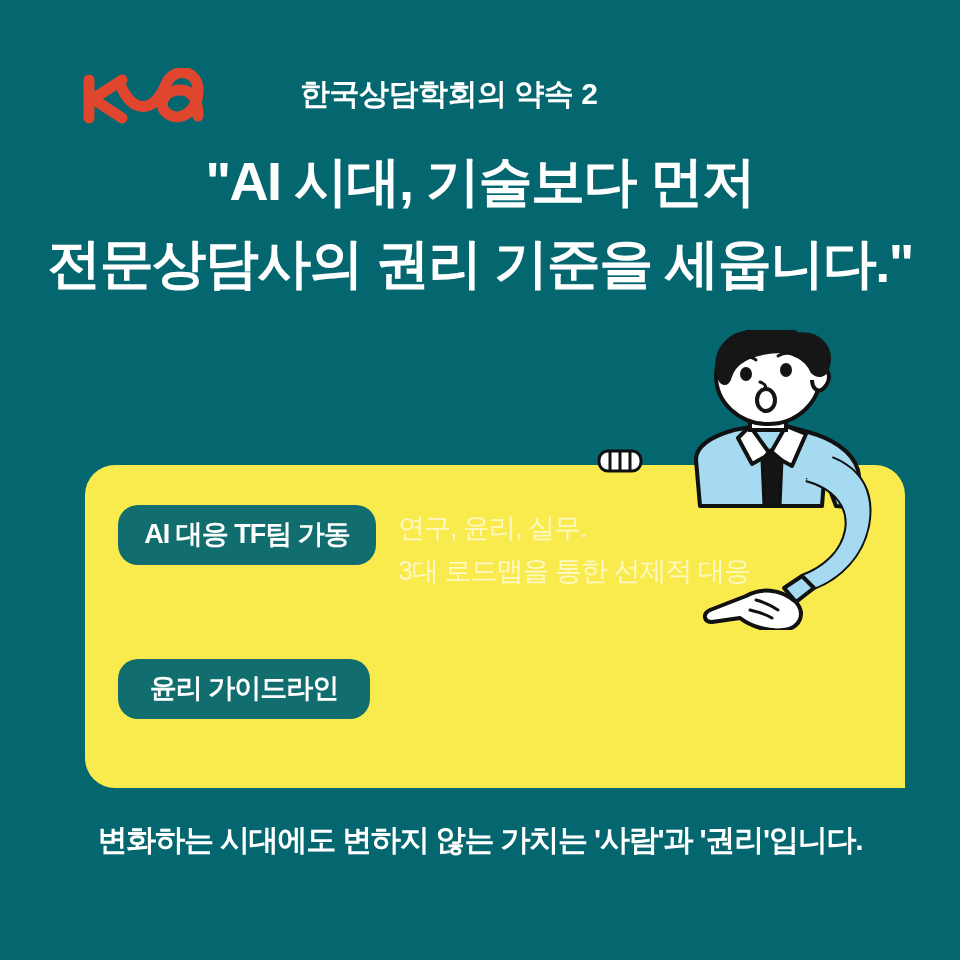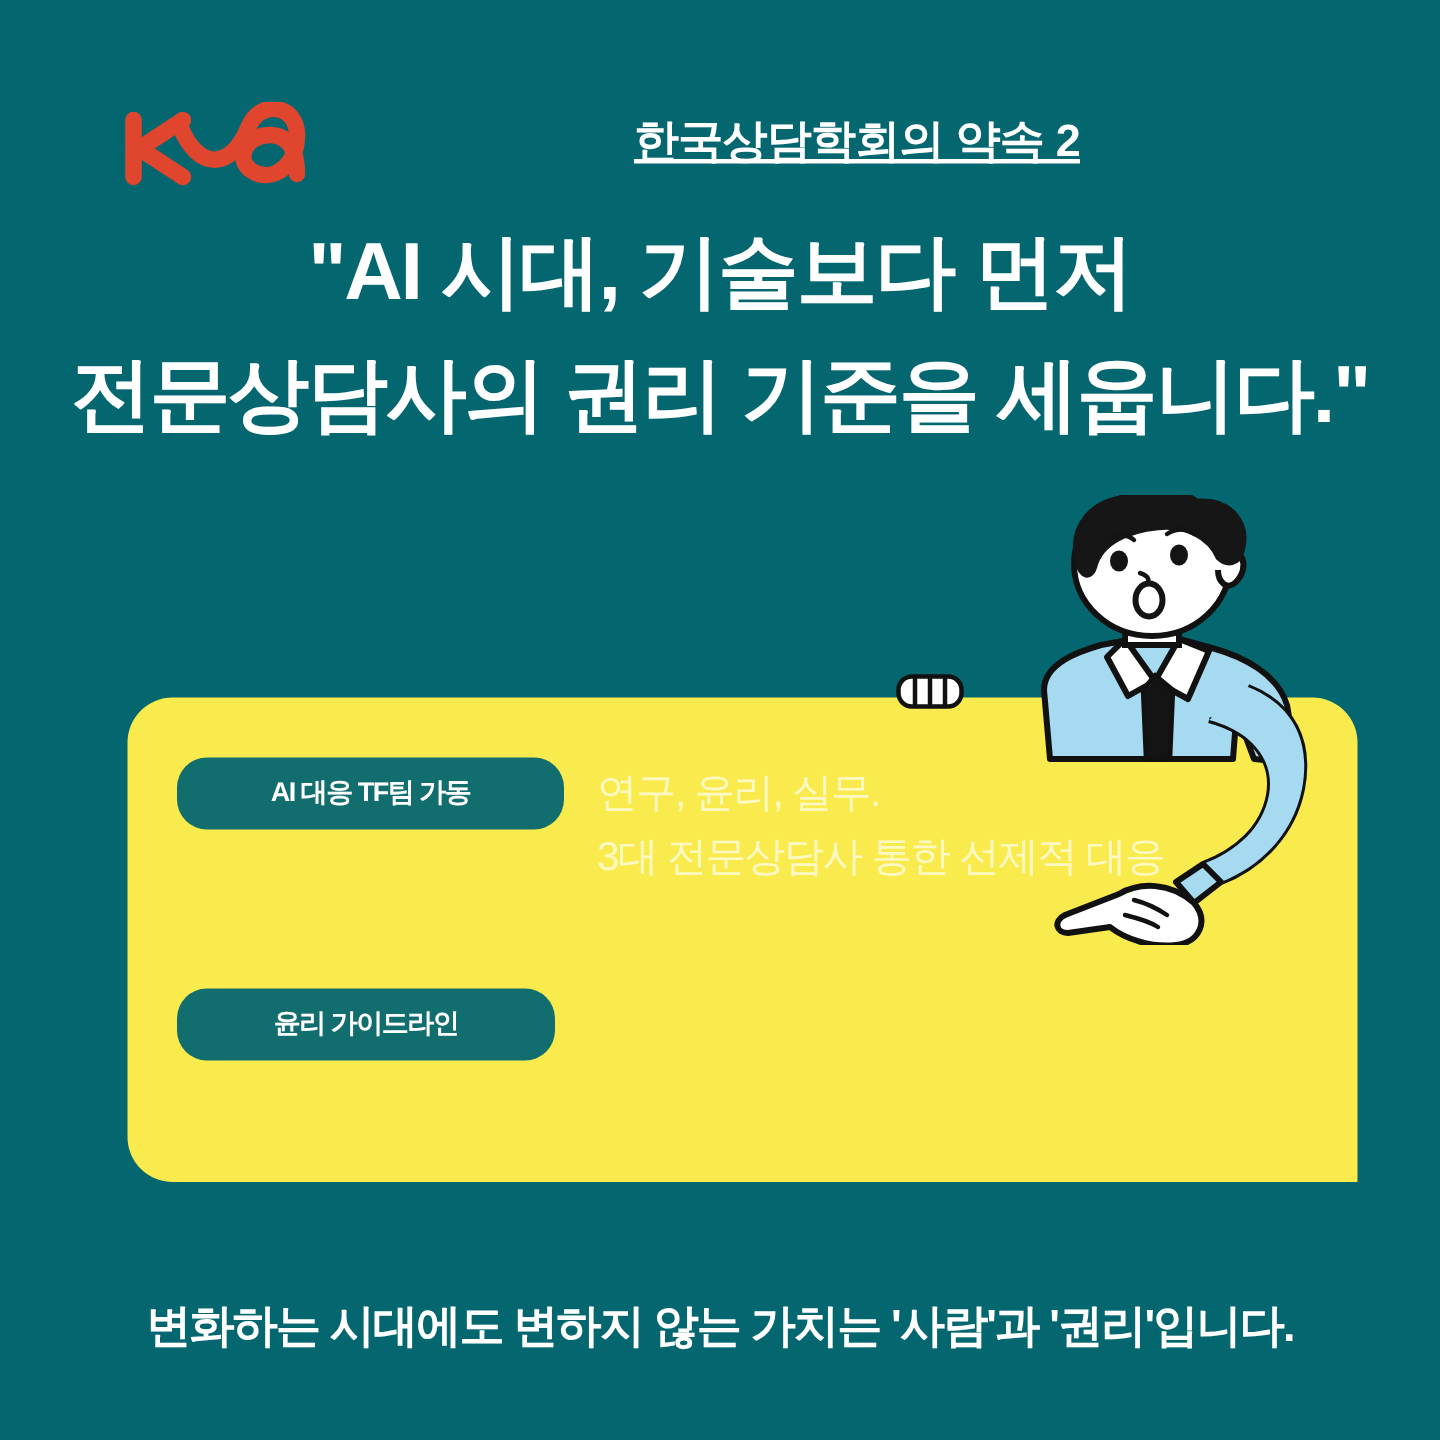--- a/index.html
+++ b/index.html
@@ -24,27 +24,26 @@
     left: 80px;
     top: 68px;
     width: 130px;
     height: 62px;
   }
   .eyebrow {
     position: absolute;
     left: 300px;
     top: 74px;
     width: 420px;
-    text-align: right;
+    text-align: left;
     color: #ffffff;
     font-size: 30px;
     font-weight: bold;
     letter-spacing: -0.5px;
     white-space: nowrap;
-    text-decoration: underline;
   }
 
   
   .headline {
     position: absolute;
     left: 0;
     top: 140px;
     width: 960px;
     text-align: center;
     color: #ffffff;
@@ -90,21 +89,21 @@
   }
   .row {
     display: flex;
     align-items: flex-start;
     margin-bottom: 36px;
   }
   .badge {
     flex: none;
     background: #126e6e;
     color: #ffffff;
-    font-size: 18px;
+    font-size: 27px;
     font-weight: bold;
     letter-spacing: -1px;
     border-radius: 20px;
     padding: 11px 20px 13px 20px;
     white-space: nowrap;
     box-sizing: border-box;
   }
   .badge-1 { width: 258px; text-align: center; margin-right: 22px; }
   .badge-2 { width: 252px; text-align: center; margin-right: 28px; }
 
@@ -123,21 +122,20 @@
     position: absolute;
     left: 0;
     top: 820px;
     width: 960px;
     text-align: center;
     color: #ffffff;
     font-size: 30px;
     font-weight: bold;
     letter-spacing: -1.2px;
     white-space: nowrap;
-    margin-top: 44px;
   }
 </style>
 </head>
 <body>
 
 <div class="card">
 
   <div class="logo">
     <svg viewBox="0 0 130 62" width="130" height="62" aria-hidden="true">
       <g fill="none" stroke="#e0462e" stroke-width="11" stroke-linecap="round">
@@ -215,21 +213,21 @@
       <path d="M156 270 C164 272, 172 276, 178 280" stroke="#111111" stroke-width="3" fill="none" stroke-linecap="round"></path>
     </svg>
   </div>
 
   <div class="rows">
 
     <div class="row">
       <div class="badge badge-1">AI 대응 TF팀 가동</div>
       <div class="row-text">
         <span>연구, 윤리, 실무.</span>
-        <span>3대 전문상담사 통한 선제적 대응</span>
+        <span>3대 로드맵을 통한 선제적 대응</span>
       </div>
     </div>
 
     <div class="row" style="margin-top:66px;flex-direction:column;">
       <div class="badge badge-2">윤리 가이드라인</div>
     </div>
 
   </div>
 
   <div class="footer">변화하는 시대에도 변하지 않는 가치는 '사람'과 '권리'입니다.</div>

